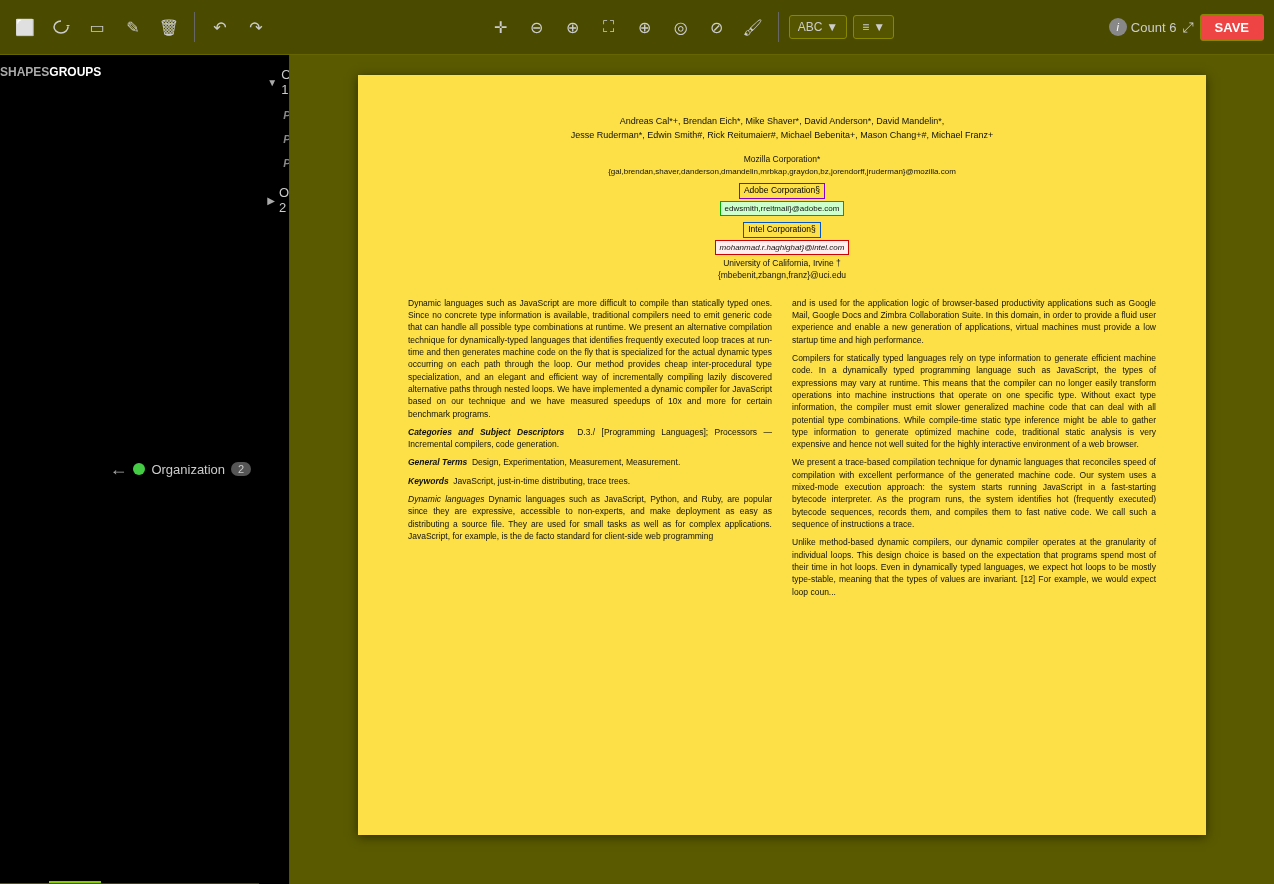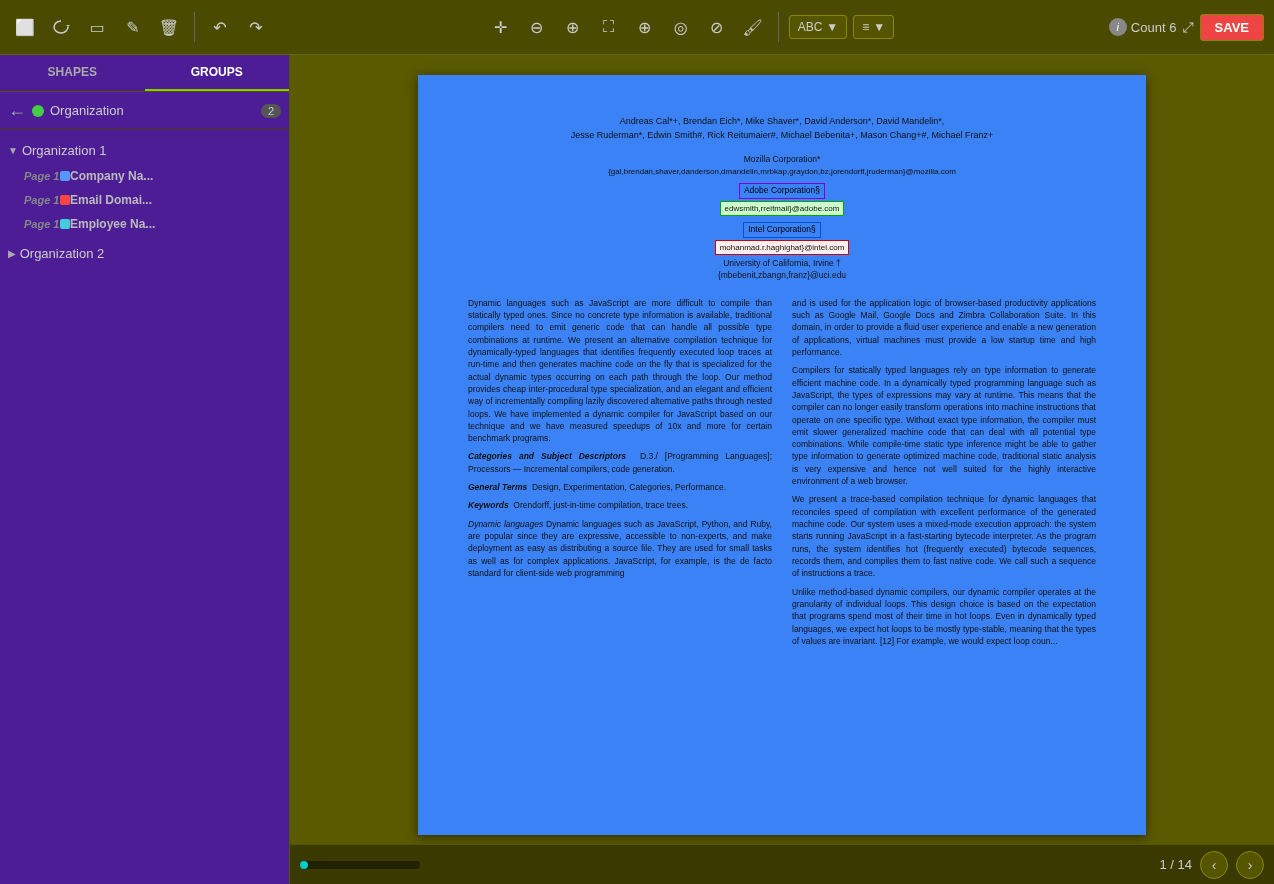--- a/index.html
+++ b/index.html
@@ -62,24 +62,24 @@
     
     .main-content {
       display: flex;
       flex: 1;
       overflow: hidden;
     }
 
     
     .sidebar {
       width: 290px;
-      background: #4c1d95;
+      background: #000000;
       border-right: 1px solid #555500;
       display: flex;
-      flex-direction: column;
+      flex-direction: row;
       flex-shrink: 0;
     }
     .sidebar-tabs {
       display: flex;
       border-bottom: 1px solid #555500;
     }
     .sidebar-tab {
       flex: 1; text-align: center;
       padding: 10px 0;
       font-size: 12px;
@@ -159,22 +159,22 @@
     }
     .doc-scroll {
       flex: 1;
       overflow: auto;
       display: flex;
       align-items: flex-start;
       justify-content: center;
       padding: 20px;
     }
     .doc-page {
-      background: #3b82f6;
-      width: 728px;
+      background: #fde047;
+      width: 848px;
       min-height: 760px;
       padding: 40px 50px;
       box-shadow: 0 2px 10px rgba(0,0,0,0.5);
       position: relative;
       font-size: 9px;
       line-height: 1.4;
       color: #111;
     }
 
     
@@ -206,20 +206,21 @@
       padding: 1px 4px;
       font-size: 8px;
     }
     .affil-box-blue { border-color: #0055cc; color: #000; }
     .affil-email-red {
       display: inline-block;
       background: #ffeeee;
       border: 1px solid #cc0000;
       padding: 1px 4px;
       font-size: 8px;
+      font-style: italic;
     }
 
     .doc-abstract { margin-top: 15px; }
     .doc-columns { display: flex; gap: 20px; margin-top: 10px; }
     .doc-col { flex: 1; font-size: 8.5px; line-height: 1.45; }
     .section-title { font-size: 9.5px; font-weight: bold; margin-bottom: 4px; }
     .doc-col p { margin-bottom: 6px; text-align: justify; }
     .doc-col .bold-italic { font-weight: bold; font-style: italic; }
     .doc-col .italic { font-style: italic; }
 
@@ -415,48 +416,38 @@
         <div class="doc-abstract">
           <div class="doc-columns">
             <div class="doc-col">
               <p>Dynamic languages such as JavaScript are more difficult to compile than statically typed ones. Since no concrete type information is available, traditional compilers need to emit generic code that can handle all possible type combinations at runtime. We present an alternative compilation technique for dynamically-typed languages that identifies frequently executed loop traces at run-time and then generates machine code on the fly that is specialized for the actual dynamic types occurring on each path through the loop. Our method provides cheap inter-procedural type specialization, and an elegant and efficient way of incrementally compiling lazily discovered alternative paths through nested loops. We have implemented a dynamic compiler for JavaScript based on our technique and we have measured speedups of 10x and more for certain benchmark programs.</p>
               <p>
                 <span class="bold-italic">Categories and Subject Descriptors</span>
                 &nbsp;<span>D.3./ [Programming Languages]; Processors — Incremental compilers, code generation.</span>
               </p>
               <p>
                 <span class="bold-italic">General Terms</span>
-                &nbsp;<span>Design, Experimentation, Categories, Performance.</span>
+                &nbsp;<span>Design, Experimentation, Measurement, Measurement.</span>
               </p>
               <p>
                 <span class="bold-italic">Keywords</span>
-                &nbsp;<span>Orendorff, just-in-time compilation, trace trees.</span>
+                &nbsp;<span>JavaScript, just-in-time distributing, trace trees.</span>
               </p>
               <p>
                 <span class="italic">Dynamic languages</span>
                 <span>Dynamic languages such as JavaScript, Python, and Ruby, are popular since they are expressive, accessible to non-experts, and make deployment as easy as distributing a source file. They are used for small tasks as well as for complex applications. JavaScript, for example, is the de facto standard for client-side web programming</span>
               </p>
             </div>
             <div class="doc-col">
               <p>and is used for the application logic of browser-based productivity applications such as Google Mail, Google Docs and Zimbra Collaboration Suite. In this domain, in order to provide a fluid user experience and enable a new generation of applications, virtual machines must provide a low startup time and high performance.</p>
               <p>Compilers for statically typed languages rely on type information to generate efficient machine code. In a dynamically typed programming language such as JavaScript, the types of expressions may vary at runtime. This means that the compiler can no longer easily transform operations into machine instructions that operate on one specific type. Without exact type information, the compiler must emit slower generalized machine code that can deal with all potential type combinations. While compile-time static type inference might be able to gather type information to generate optimized machine code, traditional static analysis is very expensive and hence not well suited for the highly interactive environment of a web browser.</p>
               <p>We present a trace-based compilation technique for dynamic languages that reconciles speed of compilation with excellent performance of the generated machine code. Our system uses a mixed-mode execution approach: the system starts running JavaScript in a fast-starting bytecode interpreter. As the program runs, the system identifies hot (frequently executed) bytecode sequences, records them, and compiles them to fast native code. We call such a sequence of instructions a trace.</p>
               <p>Unlike method-based dynamic compilers, our dynamic compiler operates at the granularity of individual loops. This design choice is based on the expectation that programs spend most of their time in hot loops. Even in dynamically typed languages, we expect hot loops to be mostly type-stable, meaning that the types of values are invariant. [12] For example, we would expect loop coun...</p>
             </div>
           </div>
         </div>
 
       </div>
     </div>
 
-    <div class="bottom-bar">
-      <div class="progress-bar-container">
-        <div class="progress-bar-fill" style="width: 7%"></div>
-      </div>
-      <div class="page-info">
-        <span>1 / 14</span>
-        <div class="nav-btn">‹</div>
-        <div class="nav-btn">›</div>
-      </div>
-    </div>
   </div>
 
 </div>
 
 </body></html>

